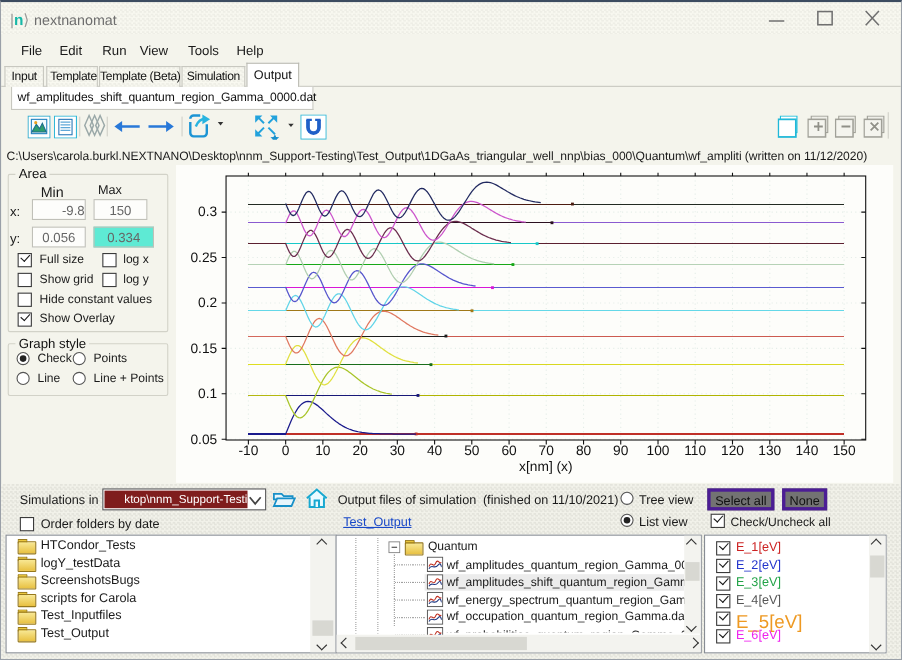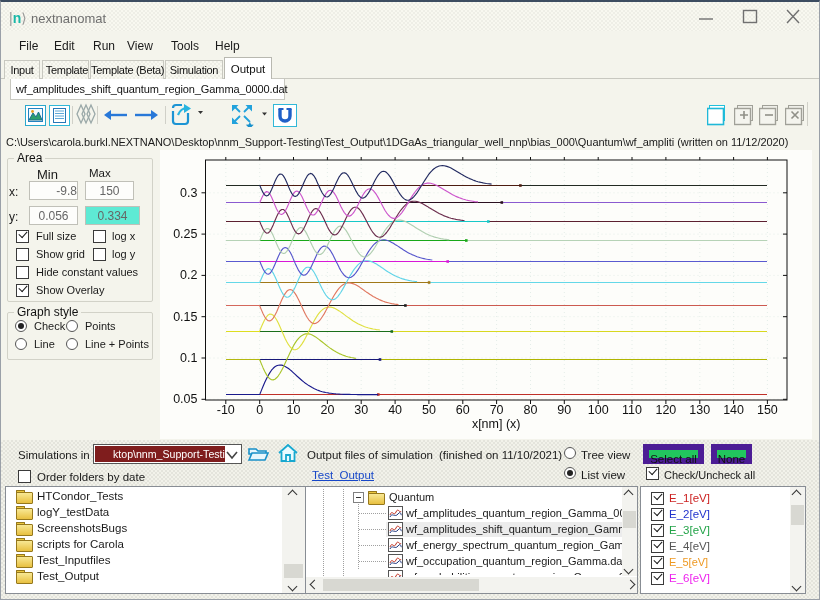--- a/index.html
+++ b/index.html
@@ -4,21 +4,21 @@
 html,body{width:820px;height:600px;font-family:"Liberation Sans",sans-serif;overflow:hidden}
 body{background:#f4f4ec;position:relative;border:1px solid #9aa0a8;border-top:2px solid #3c4c60}
 .abs{position:absolute}
 .txt{font-size:12px;color:#1a1a1a;white-space:nowrap}
 
 .cb{position:absolute;width:13px;height:13px;background:#fff;border:1px solid #3a3a3a}
 .cb.chk:after{content:"";position:absolute;left:2px;top:0px;width:7px;height:4px;border-left:1.6px solid #1a1a1a;border-bottom:1.6px solid #1a1a1a;transform:rotate(-48deg)}
 
 .rd{position:absolute;width:12px;height:12px;background:#fff;border:1px solid #555;border-radius:50%}
 .rd.sel:after{content:"";position:absolute;left:2px;top:2px;width:6px;height:6px;border-radius:50%;background:#222}
-.btn{position:absolute;background:#22c55e;border:6px solid #4c1d95;font-size:11.5px;color:#111;text-align:center}
+.btn{position:absolute;background:#737373;border:3px solid #4c1d95;font-size:11.5px;color:#111;text-align:center}
 .arrU{width:7px;height:7px;border-left:1.6px solid #333;border-top:1.6px solid #333;transform:rotate(45deg)}
 .arrD{width:7px;height:7px;border-right:1.6px solid #333;border-bottom:1.6px solid #333;transform:rotate(45deg)}
 .arrL{width:7px;height:7px;border-left:1.6px solid #333;border-bottom:1.6px solid #333;transform:rotate(45deg)}
 .arrR{width:7px;height:7px;border-right:1.6px solid #333;border-top:1.6px solid #333;transform:rotate(45deg)}
 .fold{position:absolute;width:17px;height:12px}
 .fold:before{content:"";position:absolute;left:0;top:0;width:7px;height:3px;background:#ecc83e;border:1px solid #96781c;border-bottom:none;border-radius:1px 1px 0 0}
 .fold:after{content:"";position:absolute;left:0;top:2px;width:15px;height:10px;background:linear-gradient(#f8e894,#e8c040);border:1px solid #96781c;border-radius:1px}
 .gb{position:absolute;border:1px solid #d2d2c8;border-radius:2px}
 .gb>span{position:absolute;top:-8px;left:6px;background:#f4f4ec;padding:0 3px;font-size:12px;color:#111}
 .ditherA{background-image:repeating-conic-gradient(#eeeee6 0 25%,#f8f8f0 0 50%);background-size:4px 4px}
@@ -343,18 +343,18 @@
 <div class="abs" style="left:639px;top:484px;width:166px;height:108px;background:#fff;border:1px solid #888d94"></div>
 <div class="cb chk" style="left:650px;top:490px"></div>
 <div class="abs txt" style="left:668px;top:490px;font-size:11.5px;color:#cc2222">E_1[eV]</div>
 <div class="cb chk" style="left:650px;top:506px"></div>
 <div class="abs txt" style="left:668px;top:506px;font-size:11.5px;color:#2233cc">E_2[eV]</div>
 <div class="cb chk" style="left:650px;top:522px"></div>
 <div class="abs txt" style="left:668px;top:522px;font-size:11.5px;color:#22a348">E_3[eV]</div>
 <div class="cb chk" style="left:650px;top:538px"></div>
 <div class="abs txt" style="left:668px;top:538px;font-size:11.5px;color:#555555">E_4[eV]</div>
 <div class="cb chk" style="left:650px;top:554px"></div>
-<div class="abs txt" style="left:668px;top:554px;font-size:11px;color:#ee9922">E_5[eV]</div>
+<div class="abs txt" style="left:668px;top:554px;font-size:17px;color:#ee9922">E_5[eV]</div>
 <div class="cb chk" style="left:650px;top:570px"></div>
 <div class="abs txt" style="left:668px;top:570px;font-size:11.5px;color:#ee22ee">E_6[eV]</div>
 <div class="abs" style="left:789px;top:485px;width:15px;height:106px;background:#f3f3ef"></div>
 <div class="abs arrU" style="left:792px;top:489px"></div>
 <div class="abs arrD" style="left:792px;top:581px"></div>
 <div class="abs" style="left:790px;top:503px;width:13px;height:20px;background:#d8d8d2"></div>
 </body></html>

